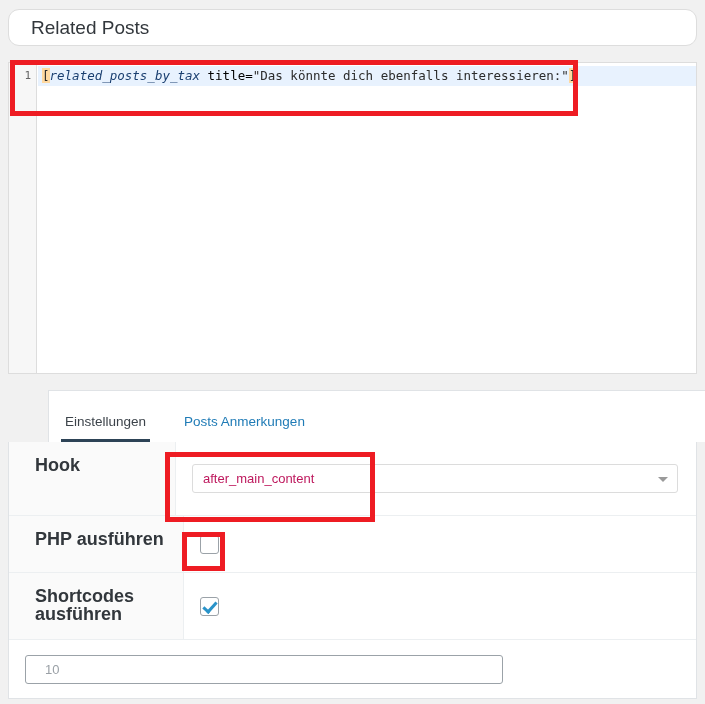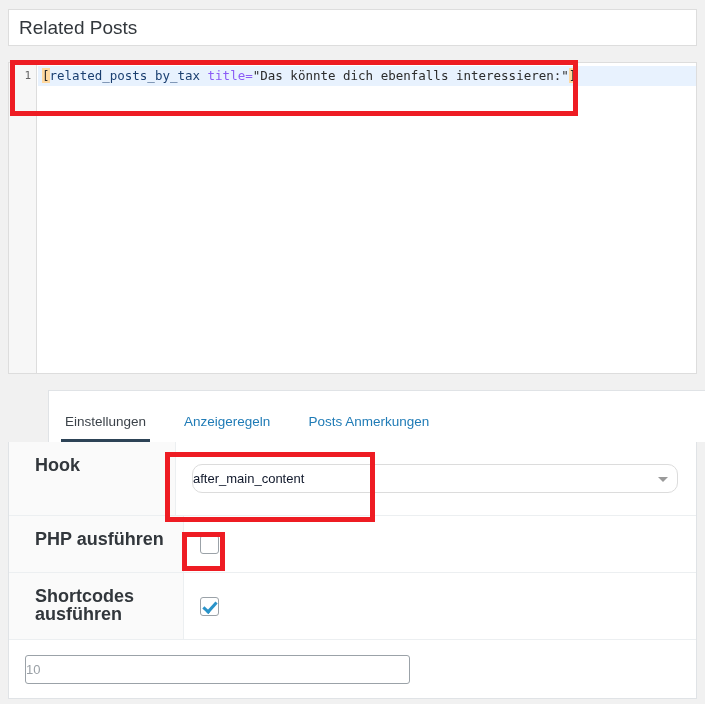--- a/index.html
+++ b/index.html
@@ -25,22 +25,22 @@
     width: 689px;
     height: 37px;
     box-sizing: border-box;
   }
   .title-input {
     width: 100%;
     height: 100%;
     box-sizing: border-box;
     border: 1px solid #ddd;
     background: #fff;
-    border-radius: 0;
-    padding: 0 10px;
+    border-radius: 11px;
+    padding: 0 22px;
     font-family: "Liberation Sans", sans-serif;
     font-size: 19px;
     font-weight: 400;
     color: #32373c;
     line-height: 35px;
     outline: none;
   }
 
   
   .editor-panel {
@@ -89,23 +89,23 @@
     line-height: 20px;
     white-space: pre;
     font-family: "DejaVu Sans Mono", monospace;
     font-size: 12.5px;
     color: #1d3c6e;
   }
   .tok-bracket {
     background: #ffd9a0;
     color: #2b2b2b;
   }
-  .tok-attr { color: #8b5cf6; }
+  .tok-attr { color: #000000; }
   .tok-str  { color: #2b2b2b; }
-  .tok-name { color: #1a3f70; }
+  .tok-name { color: #1a3f70; font-style: italic; }
 
   
   .tabs-panel {
     position: absolute;
     left: 8px;
     top: 390px;
     width: 689px;
     height: 52px;
     box-sizing: border-box;
     background: #fff;
@@ -185,50 +185,50 @@
   .row-shortcode { height: 66px; }
   .row-php       { height: 56px; }
   .row-prio      { height: 58px; }
 
   .select-box {
     position: relative;
     width: 486px;
     height: 29px;
     box-sizing: border-box;
     border: 1px solid #dcdcdc;
-    border-radius: 10px;
+    border-radius: 3px;
     background: #fff;
     font-size: 13px;
-    color: #0f172a;
+    color: #be185d;
     line-height: 27px;
-    padding: 0 28px 0 0;
+    padding: 0 28px 0 10px;
     cursor: pointer;
     overflow: hidden;
     white-space: nowrap;
   }
   .select-arrow {
     position: absolute;
     right: 9px;
     top: 50%;
     margin-top: -2px;
     width: 0;
     height: 0;
     border-left: 5px solid transparent;
     border-right: 5px solid transparent;
     border-top: 5px solid #9a9a9a;
   }
 
   .text-input {
-    width: 385px;
+    width: 478px;
     height: 29px;
     box-sizing: border-box;
     border: 1px solid #9ba2a8;
     border-radius: 3px;
     background: #fff;
-    padding: 0 0;
+    padding: 0 19px;
     font-family: "Liberation Sans", sans-serif;
     font-size: 13px;
     color: #3b82f6;
     outline: none;
   }
   .text-input::placeholder { color: #9aa0a6; }
 
   .cbox {
     position: relative;
     width: 19px;
@@ -277,23 +277,20 @@
   <div class="active-line"></div>
   <div class="code-line"><span class="tok-bracket">[</span><span class="tok-name">related_posts_by_tax</span><span class="tok-attr"> title=</span><span class="tok-str">"Das könnte dich ebenfalls interessieren:"</span><span class="tok-bracket">]</span></div>
 </div>
 
 <div class="tabs-panel">
   <div class="tabs-row">
     <div class="tab active">
       <span>Einstellungen</span>
     </div>
     <div class="tab">
-      <span>Anzeigeregeln</span>
-    </div>
-    <div class="tab">
       <span>Posts Anmerkungen</span>
     </div>
   </div>
 </div>
 
 <div class="settings-table">
 
   <div class="srow row-hook">
     <div class="scell-label">Hook</div>
     <div class="scell-field">

